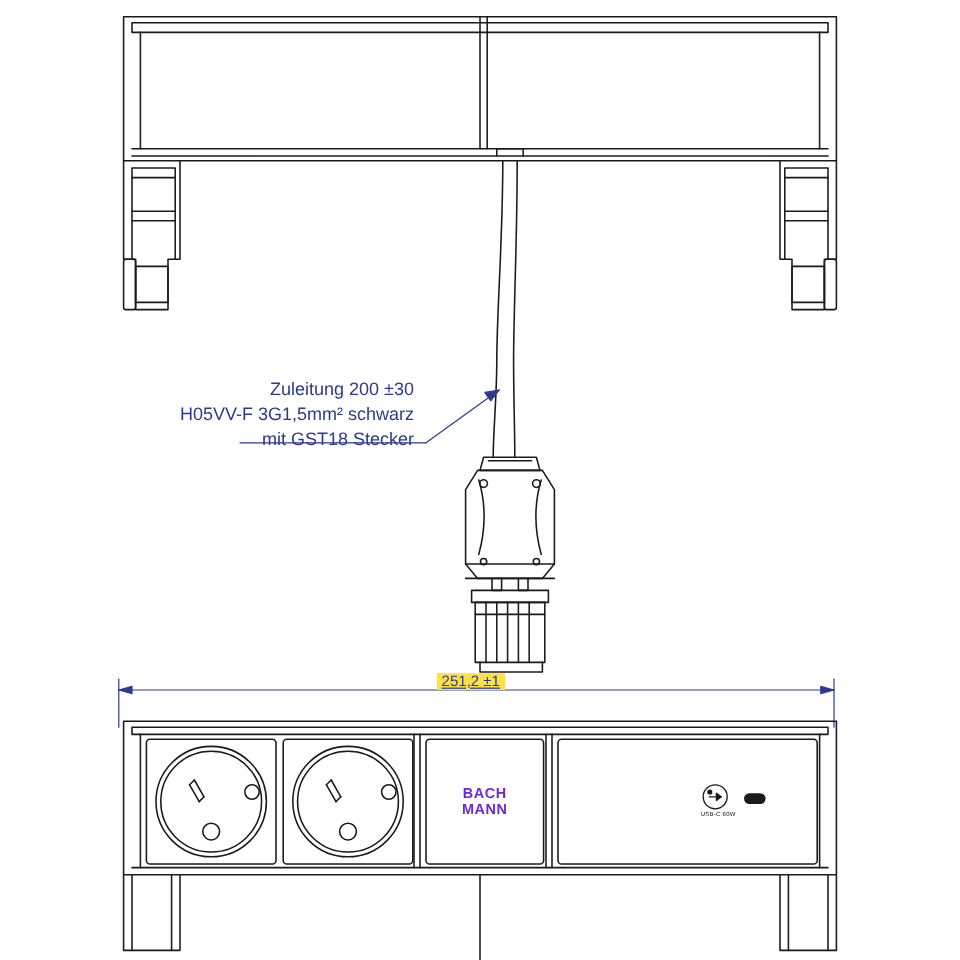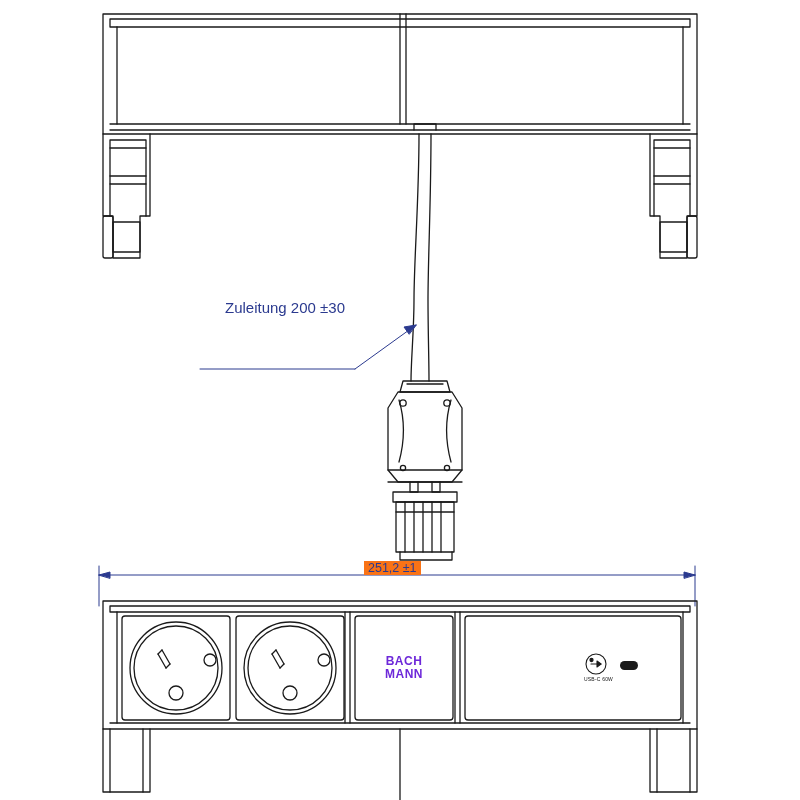--- a/index.html
+++ b/index.html
@@ -33,22 +33,23 @@
     line-height: 21px;
     text-align: right;
     white-space: nowrap;
     user-select: none;
   }
   .dim-label {
     position: absolute;
     color: #2b3a8f;
     font-size: 12.5px;
     white-space: nowrap;
-    background: #f97316;
+    background: #fde047;
     padding: 0 4px;
+    text-decoration: underline;
   }
   .brand {
     position: absolute;
     color: #6d28d9;
     font-size: 12px;
     font-weight: bold;
     letter-spacing: 0.5px;
     line-height: 13px;
     text-align: center;
     white-space: nowrap;
@@ -214,22 +215,24 @@
         <path d="M697 729 L697 792 L650 792 L650 729"></path>
         <line x1="110" y1="729" x2="110" y2="792"></line>
         <line x1="143" y1="729" x2="143" y2="792"></line>
         <line x1="657" y1="729" x2="657" y2="792"></line>
         <line x1="690" y1="729" x2="690" y2="792"></line>
         <line x1="400" y1="729" x2="400" y2="800"></line>
       </g>
     </g>
   </svg>
 
-  <div class="annot" style="left: 60px; top: 297px; width: 285px;">
+  <div class="annot" style="left: 60px; top: 314px; width: 285px;">
     <div>Zuleitung 200 ±30</div>
+    <div>H05VV-F 3G1,5mm² schwarz</div>
+    <div>mit GST18 Stecker</div>
   </div>
 
   <div class="dim-label" style="left: 364px; top: 561px;">251,2 ±1</div>
 
   <div class="brand" style="left: 379px; top: 655px; width: 50px;">
     <div>BACH</div>
     <div>MANN</div>
   </div>
 
   <div class="usb-label" style="left: 584px; top: 676px;">USB-C 60W</div>

